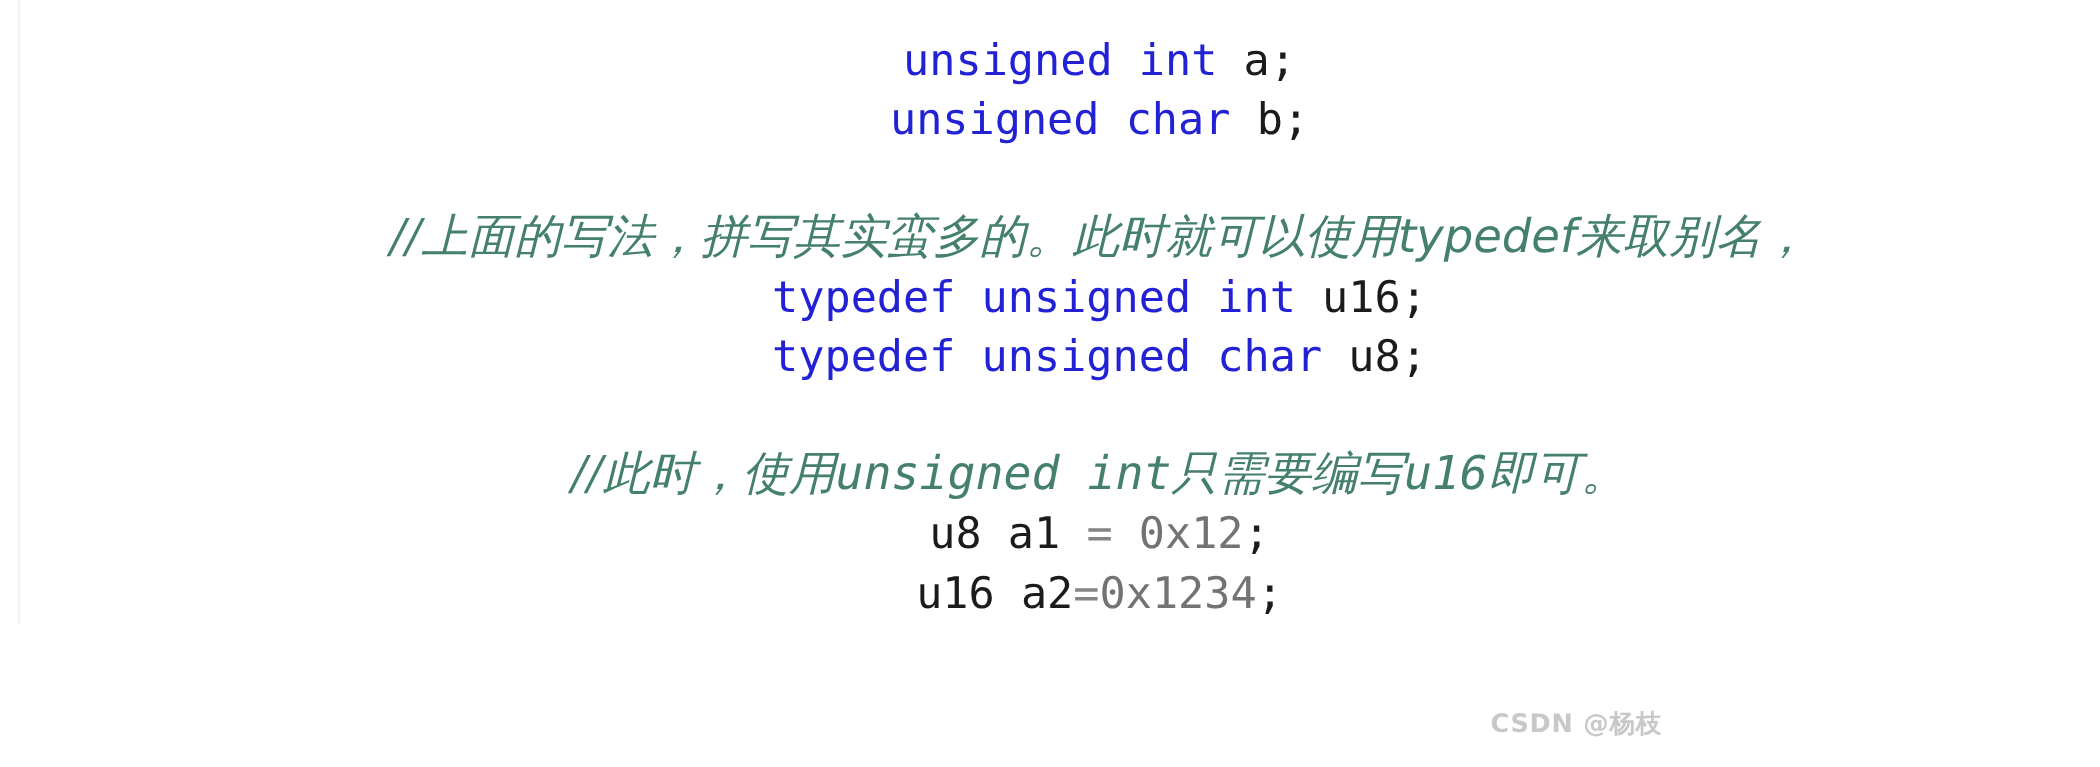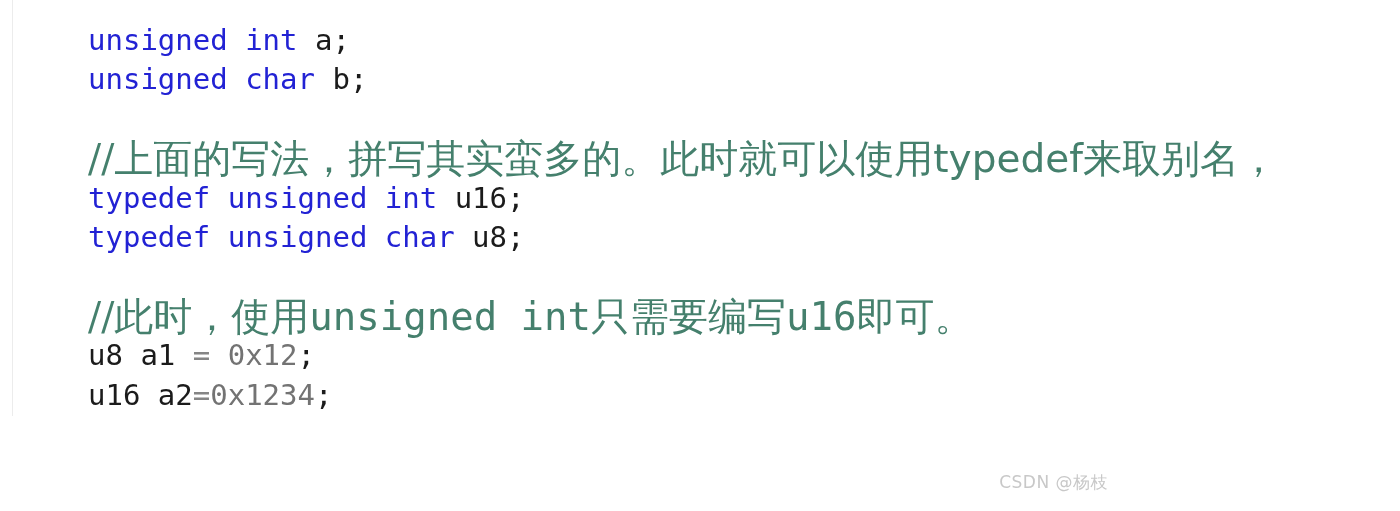--- a/index.html
+++ b/index.html
@@ -15,20 +15,21 @@
     position: relative;
   }
 
   #code-block {
     position: absolute;
     left: 0;
     top: 0;
     width: 1124px;
     height: 511px;
     background: #ffffff;
+    text-align: center;
   }
 
   
   #gutter-divider {
     position: absolute;
     left: 12px;
     top: 0;
     width: 1px;
     height: 416px;
     background: #ececec;
@@ -53,21 +54,22 @@
   .tok-keyword { color: #2222d4; }
   .tok-ident   { color: #1b1b1b; }
   .tok-number  { color: #737373; }
   .tok-punct   { color: #1b1b1b; }
   .tok-op      { color: #858585; }
 
   
   .code-line.comment {
     color: #45806d;
     font-family: "DejaVu Serif", serif;
-    font-size: 39px;
+    font-size: 31px;
+    font-style: italic;
   }
   .code-line.comment .mono {
     font-family: "DejaVu Sans Mono", monospace;
   }
   .code-line.comment .sans {
     font-family: "DejaVu Sans", sans-serif;
   }
 
   .code-line.blank {
     height: 39.4px;
@@ -75,20 +77,21 @@
 
   #watermark {
     position: absolute;
     right: 16px;
     bottom: 17px;
     font-family: "DejaVu Sans", sans-serif;
     font-size: 17px;
     color: #c8c8c8;
     letter-spacing: 0.5px;
     white-space: pre;
+    font-weight: bold;
   }
 </style>
 </head>
 <body>
 
 <div id="code-block">
 
   <div id="gutter-divider"></div>
 
   <div id="code-lines"><div class="code-line"><span class="tok-keyword">unsigned int</span><span class="tok-ident"> a</span><span class="tok-punct">;</span></div><div class="code-line"><span class="tok-keyword">unsigned char</span><span class="tok-ident"> b</span><span class="tok-punct">;</span></div><div class="code-line blank">&nbsp;</div><div class="code-line comment"><span>//上面的写法，拼写其实蛮多的。此时就可以使用</span><span class="sans">typedef</span><span>来取别名，</span></div><div class="code-line"><span class="tok-keyword">typedef unsigned int</span><span class="tok-ident"> u16</span><span class="tok-punct">;</span></div><div class="code-line"><span class="tok-keyword">typedef unsigned char</span><span class="tok-ident"> u8</span><span class="tok-punct">;</span></div><div class="code-line blank">&nbsp;</div><div class="code-line comment"><span>//此时，使用</span><span class="mono">unsigned int</span><span>只需要编写</span><span class="mono">u16</span><span>即可。</span></div><div class="code-line"><span class="tok-ident">u8 a1 </span><span class="tok-op">=</span><span class="tok-ident"> </span><span class="tok-number">0x12</span><span class="tok-punct">;</span></div><div class="code-line"><span class="tok-ident">u16 a2</span><span class="tok-op">=</span><span class="tok-number">0x1234</span><span class="tok-punct">;</span></div></div>

